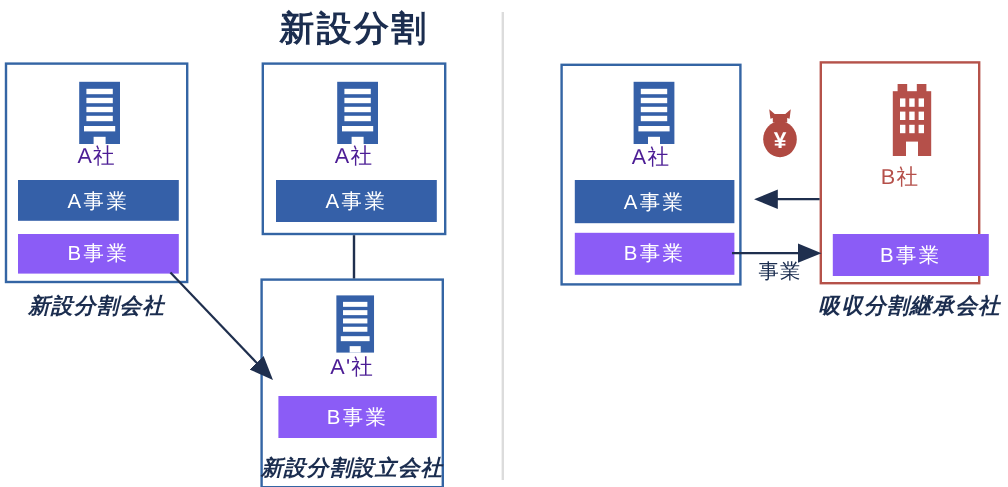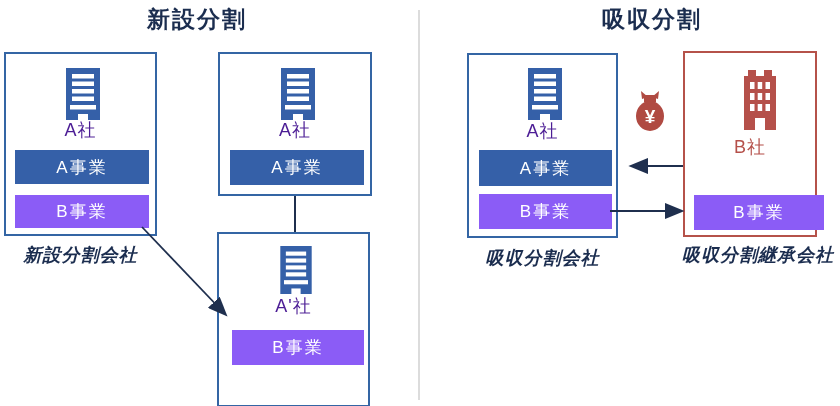--- a/index.html
+++ b/index.html
@@ -2,21 +2,21 @@
 <html><head>
 <meta charset="utf-8">
 <style>
   html,body{margin:0;padding:0;background:#fff;}
   #canvas{
     position:relative;width:840px;height:406px;background:#ffffff;overflow:hidden;
     font-family:"Liberation Sans","DejaVu Sans",sans-serif;color:#1b2d4f;
   }
   .abs{position:absolute;}
   .section-title{
-    font-size:23px;font-weight:bold;text-align:center;color:#1b2d4f;letter-spacing:2px;
+    font-size:29px;font-weight:bold;text-align:right;color:#1b2d4f;letter-spacing:2px;
   }
   .divider{width:2px;background:#dcdcdc;}
   .company-box{
     position:absolute;background:#fff;border:2px solid #3465a4;box-sizing:border-box;
   }
   .company-box.red{border-color:#b5524a;}
   .company-name{
     position:absolute;left:0;width:100%;text-align:center;
     font-size:18px;color:#4c1d95;letter-spacing:1px;
   }
@@ -36,21 +36,20 @@
   .icon-wrap{position:absolute;}
   svg{display:block;}
   #arrow-layer{position:absolute;left:0;top:0;pointer-events:none;}
 </style>
 </head>
 <body>
 
 <div id="canvas">
 
   <div class="abs section-title" style="left:37px;top:4px;width:320px;">新設分割</div>
-  <div class="abs section-title" style="left:492px;top:4px;width:320px;">吸収分割</div>
 
   <div class="abs divider" style="left:418px;top:10px;height:390px;"></div>
 
   <div class="company-box" style="left:4px;top:52px;width:153px;height:184px;">
     <div class="icon-wrap" style="left:57px;top:14px;">
       <svg width="40" height="52" viewBox="0 0 40 52">
         <rect x="3" y="0" width="34" height="52" fill="#3560a8"></rect>
         <rect x="9" y="6" width="22" height="4.5" fill="#fff"></rect>
         <rect x="9" y="13.5" width="22" height="4.5" fill="#fff"></rect>
         <rect x="9" y="21" width="22" height="4.5" fill="#fff"></rect>
@@ -89,38 +88,38 @@
         <rect x="9" y="13.5" width="22" height="4.5" fill="#fff"></rect>
         <rect x="9" y="21" width="22" height="4.5" fill="#fff"></rect>
         <rect x="9" y="28.5" width="22" height="4.5" fill="#fff"></rect>
         <rect x="7" y="37" width="26" height="4.5" fill="#fff"></rect>
         <rect x="15" y="46" width="10" height="6" fill="#fff"></rect>
       </svg>
     </div>
     <div class="company-name" style="top:60px;">A'社</div>
     <div class="biz-bar red" style="left:13px;top:96px;width:132px;height:35px;">B事業</div>
   </div>
+  <div class="caption" style="left:197px;top:378px;width:193px;">新設分割設立会社</div>
 
   <div class="company-box" style="left:467px;top:53px;width:151px;height:185px;">
     <div class="icon-wrap" style="left:56px;top:13px;">
       <svg width="40" height="52" viewBox="0 0 40 52">
         <rect x="3" y="0" width="34" height="52" fill="#3560a8"></rect>
         <rect x="9" y="6" width="22" height="4.5" fill="#fff"></rect>
         <rect x="9" y="13.5" width="22" height="4.5" fill="#fff"></rect>
         <rect x="9" y="21" width="22" height="4.5" fill="#fff"></rect>
         <rect x="9" y="28.5" width="22" height="4.5" fill="#fff"></rect>
         <rect x="7" y="37" width="26" height="4.5" fill="#fff"></rect>
         <rect x="15" y="46" width="10" height="6" fill="#fff"></rect>
       </svg>
     </div>
     <div class="company-name" style="top:64px;">A社</div>
     <div class="biz-bar blue" style="left:10px;top:95px;width:133px;height:36px;">A事業</div>
     <div class="biz-bar red" style="left:10px;top:139px;width:133px;height:35px;">B事業</div>
   </div>
-  <div class="caption" style="left:467px;top:246px;width:151px;">吸収分割会社</div>
 
   <div class="company-box red" style="left:683px;top:51px;width:134px;height:186px;">
     <div class="icon-wrap" style="left:55px;top:17px;">
       <svg width="40" height="60" viewBox="0 0 40 60">
         <rect x="8" y="0" width="8" height="8" fill="#b5504a"></rect>
         <rect x="24" y="0" width="8" height="8" fill="#b5504a"></rect>
         <rect x="4" y="6" width="32" height="54" fill="#b5504a"></rect>
         <rect x="10" y="12" width="4.5" height="7" fill="#fff"></rect>
         <rect x="17.7" y="12" width="4.5" height="7" fill="#fff"></rect>
         <rect x="25.5" y="12" width="4.5" height="7" fill="#fff"></rect>
@@ -141,20 +140,21 @@
   <div class="icon-wrap" style="left:632px;top:90px;">
     <svg width="36" height="42" viewBox="0 0 36 42">
       <polygon points="9,1 16,7 10,9" fill="#b04a42"></polygon>
       <polygon points="27,1 20,7 26,9" fill="#b04a42"></polygon>
       <rect x="12" y="5" width="12" height="7" fill="#b04a42"></rect>
       <ellipse cx="18" cy="26" rx="14" ry="15" fill="#b04a42"></ellipse>
       <text x="18" y="33" text-anchor="middle" font-size="19" font-weight="bold" fill="#ffffff" font-family="Liberation Sans, sans-serif">¥</text>
     </svg>
   </div>
 
+  <div class="small-label" style="left:618px;top:215px;width:64px;">事業</div>
 
   <svg id="arrow-layer" width="840" height="406" viewBox="0 0 840 406">
     <defs>
       <marker id="ah" markerWidth="11" markerHeight="9" refX="9" refY="4.5" orient="auto">
         <path d="M0 0 L11 4.5 L0 9 z" fill="#1f2f4e"></path>
       </marker>
     </defs>
 
     <line x1="295" y1="196" x2="295" y2="232" stroke="#1f2f4e" stroke-width="2"></line>
 

